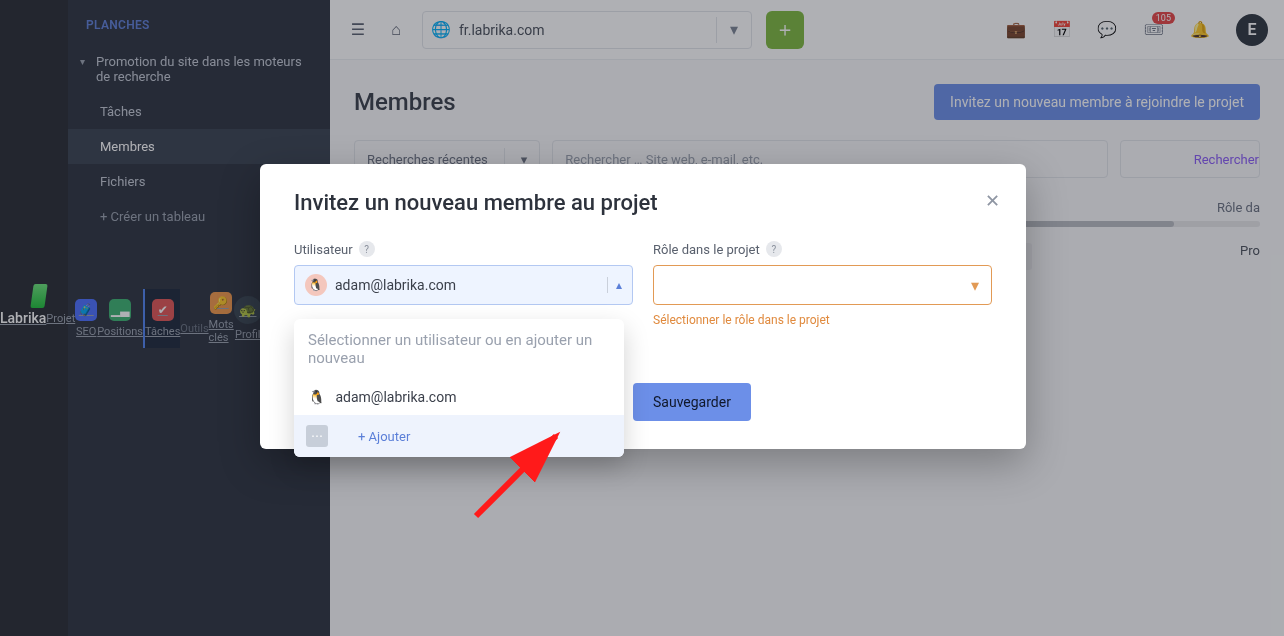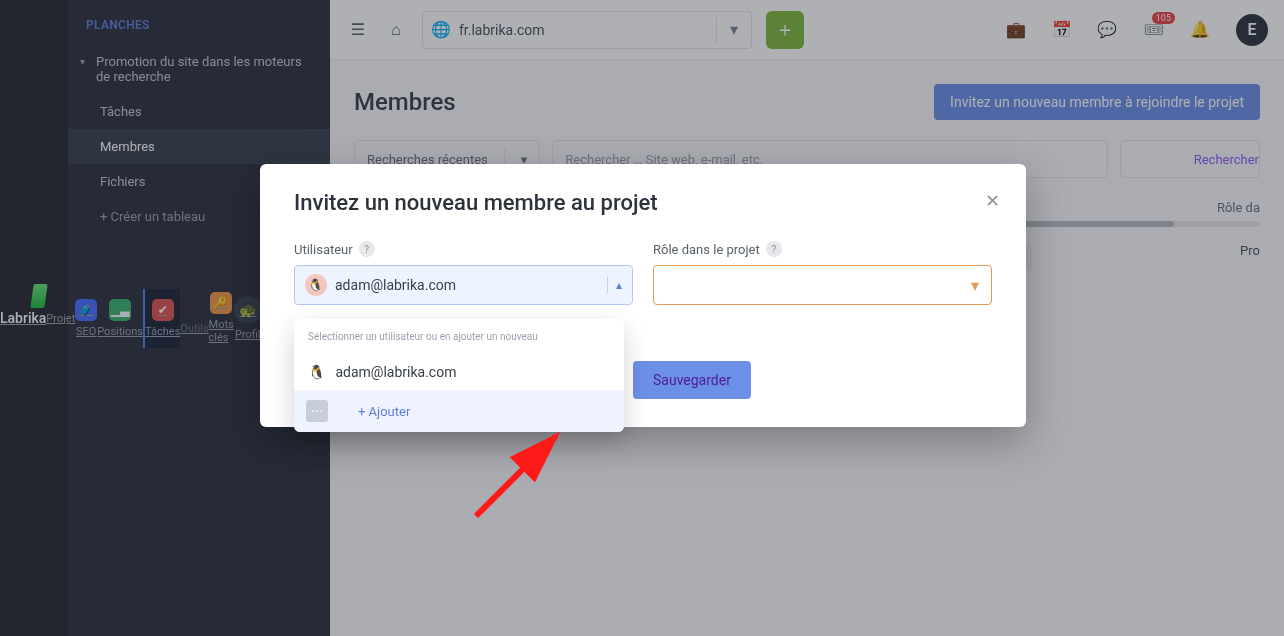--- a/index.html
+++ b/index.html
@@ -70,30 +70,30 @@
   .form-lbl { font-size:13px; color:#5a616e; display:flex; align-items:center; gap:6px; }
   .help-q { width:16px;height:16px;border-radius:50%;background:#e6e8ec;color:#8a909c;font-size:10px;display:flex;align-items:center;justify-content:center; }
   .combo { height:40px; border:1px solid #b3c8f2; background:#eef4ff; border-radius:4px; display:flex; align-items:center; padding:0 10px; gap:8px; }
   .combo .av { width:22px;height:22px;border-radius:50%;background:#f4c7bd;display:flex;align-items:center;justify-content:center;font-size:12px; }
   .combo .txt { flex:1; font-size:14px; color:#3a3f4a; border-right:1px solid #3a3f4a33; padding-right:2px; }
   .combo .chev { color:#5b7fd8; font-size:12px; }
   .role { height:40px; border:1px solid #e29a55; border-radius:4px; display:flex; align-items:center; justify-content:flex-end; padding:0 12px; color:#e29a55; }
   .role-msg { color:#e08a3e; font-size:12px; }
 
   .dropdown { position:absolute; top:78px; left:0; width:330px; background:#fff; border-radius:6px; box-shadow:0 10px 26px rgba(0,0,0,.18); z-index:5; overflow:hidden; }
-  .dd-hint { padding:12px 14px; font-size:10px; color:#9aa1ae; }
+  .dd-hint { padding:12px 14px; font-size:15px; color:#9aa1ae; }
   .dd-item { padding:10px 14px; display:flex; align-items:center; gap:10px; font-size:14px; color:#3a3f4a; cursor:pointer; }
   .dd-add { background:#eef3fd; padding:10px 12px; display:flex; align-items:center; gap:10px; }
   .dd-add input { flex:1; height:28px; border:1px solid #e2e5ea; border-radius:3px; padding:0 8px; font-size:12px; }
   .dd-add .dots { width:22px;height:22px;border-radius:3px;background:#c7ced9;color:#fff;display:flex;align-items:center;justify-content:center;font-size:12px; }
   .dd-add .addlink { color:#5b7fd8; font-size:13px; cursor:pointer;margin-left:20px; }
 
   .modal-actions { margin-top:56px; display:flex; justify-content:center; gap:14px; }
   .btn-cancel { height:38px; padding:0 18px; border:none; background:#f2f3f5; color:#6a7180; border-radius:4px; font-size:14px; cursor:pointer; }
-  .btn-save { height:38px; padding:0 20px; border:none; background:#6c8fe8; color:#4c1d95; border-radius:4px; font-size:14px; cursor:pointer; }
+  .btn-save { height:38px; padding:0 20px; border:none; background:#6c8fe8; color:#0f172a; border-radius:4px; font-size:14px; cursor:pointer; }
 
   
   .arrow { position:absolute; left:456px; top:416px; z-index:40; pointer-events:none; }
 </style>
 </head>
 <body>
 
 <div class="icon-sidebar">
   <div class="logo">
     <div class="logo-tab"></div>
@@ -222,20 +222,21 @@
     </div>
 
     <div class="form-col">
       <div class="form-lbl">
         <span>Rôle dans le projet</span>
         <span class="help-q">?</span>
       </div>
       <div class="role">
         <span>▾</span>
       </div>
+      <div class="role-msg">Sélectionner le rôle dans le projet</div>
     </div>
   </div>
 
   <div class="modal-actions">
     <button class="btn-cancel"><span>Annuler</span></button>
     <button class="btn-save"><span>Sauvegarder</span></button>
   </div>
 </div>
 
 <svg class="arrow" width="130" height="120">

